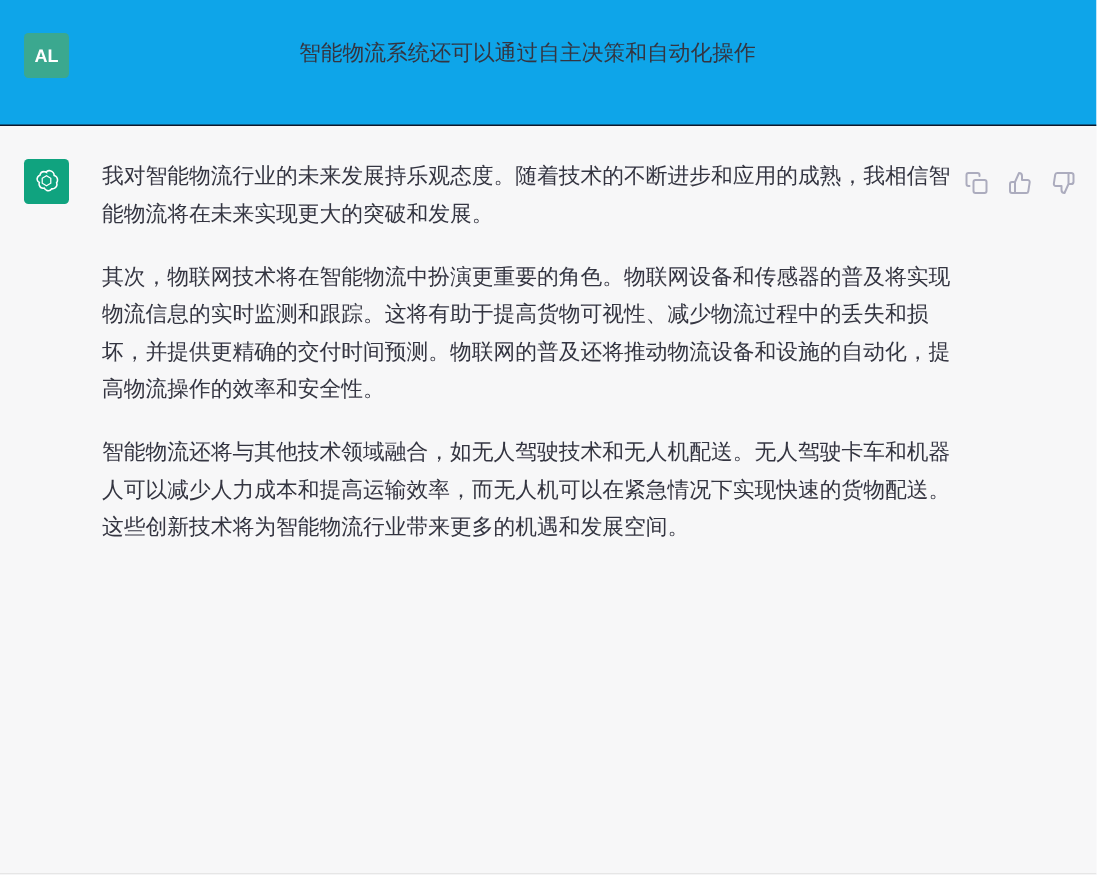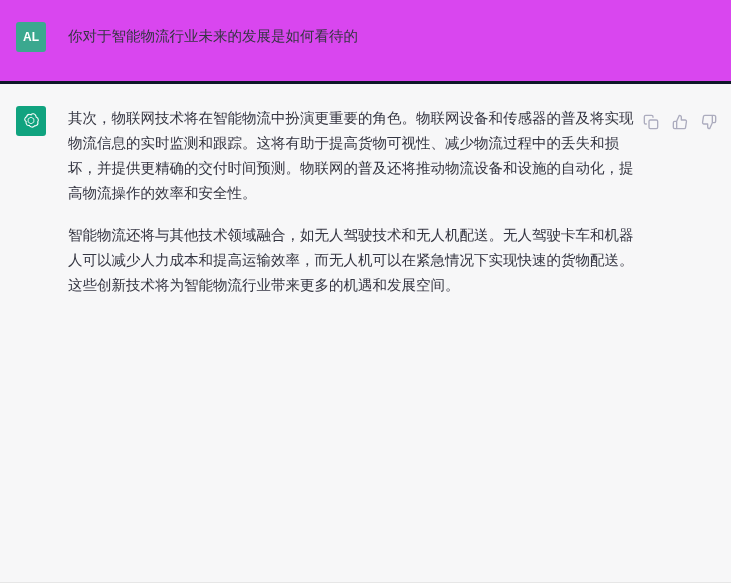--- a/index.html
+++ b/index.html
@@ -20,23 +20,24 @@
     flex-direction: column;
     overflow: hidden;
   }
   .msg {
     display: flex;
     padding: 22px 16px 22px 10px;
     box-sizing: border-box;
     position: relative;
   }
   .msg-user {
-    background: #d946ef;
-    border-bottom: 3px solid #0f172a;
+    background: #0ea5e9;
+    border-bottom: 1px solid #0f172a;
     min-height: 84px;
+    text-align: center;
   }
   .msg-assistant {
     background: #f7f7f8;
     border-bottom: 1px solid #e6e6e6;
     flex: 1;
   }
   .avatar {
     width: 30px;
     height: 30px;
     min-width: 30px;
@@ -101,32 +102,33 @@
   }
 </style>
 </head>
 <body>
 
 <div class="chat">
 
   <div class="msg msg-user">
     <div class="avatar avatar-user">AL</div>
     <div class="bubble">
-      <div class="user-text">你对于智能物流行业未来的发展是如何看待的</div>
+      <div class="user-text">智能物流系统还可以通过自主决策和自动化操作</div>
     </div>
   </div>
 
   <div class="msg msg-assistant">
     <div class="avatar avatar-assistant">
       <svg width="18" height="18" viewBox="0 0 24 24" fill="none" stroke="#ffffff" stroke-width="1.4">
         <path d="M12 3.2c1.9-1.4 4.6-1 6 .9.5.7.8 1.6.8 2.5 1.8.5 3 2.2 3 4.1 0 .9-.3 1.7-.8 2.4.6 1.8-.1 3.8-1.7 4.8-.8.5-1.7.7-2.6.6-1.1 1.5-3.1 2-4.8 1.2-.8-.4-1.5-1-1.9-1.8-1.9.4-3.8-.7-4.4-2.5-.3-.9-.3-1.8 0-2.6C3.5 11.6 3.2 9.6 4.2 8c.5-.8 1.2-1.3 2-1.6.3-1.9 2-3.3 3.9-3.2.7 0 1.4.3 1.9.6z"></path>
         <path d="M8.2 9.1l3.8-2.2 3.8 2.2v4.4L12 15.7l-3.8-2.2z" stroke-width="1.1"></path>
       </svg>
     </div>
     <div class="bubble">
+      <p>我对智能物流行业的未来发展持乐观态度。随着技术的不断进步和应用的成熟，我相信智能物流将在未来实现更大的突破和发展。</p>
       <p>其次，物联网技术将在智能物流中扮演更重要的角色。物联网设备和传感器的普及将实现物流信息的实时监测和跟踪。这将有助于提高货物可视性、减少物流过程中的丢失和损坏，并提供更精确的交付时间预测。物联网的普及还将推动物流设备和设施的自动化，提高物流操作的效率和安全性。</p>
       <p>智能物流还将与其他技术领域融合，如无人驾驶技术和无人机配送。无人驾驶卡车和机器人可以减少人力成本和提高运输效率，而无人机可以在紧急情况下实现快速的货物配送。这些创新技术将为智能物流行业带来更多的机遇和发展空间。</p>
     </div>
 
     <div class="actions">
       <span class="action-icon">
         <svg width="16" height="16" viewBox="0 0 24 24" fill="none" stroke="currentColor" stroke-width="2" stroke-linecap="round" stroke-linejoin="round">
           <rect x="9" y="9" width="13" height="13" rx="2" ry="2"></rect>
           <path d="M5 15H4a2 2 0 0 1-2-2V4a2 2 0 0 1 2-2h9a2 2 0 0 1 2 2v1"></path>
         </svg>

